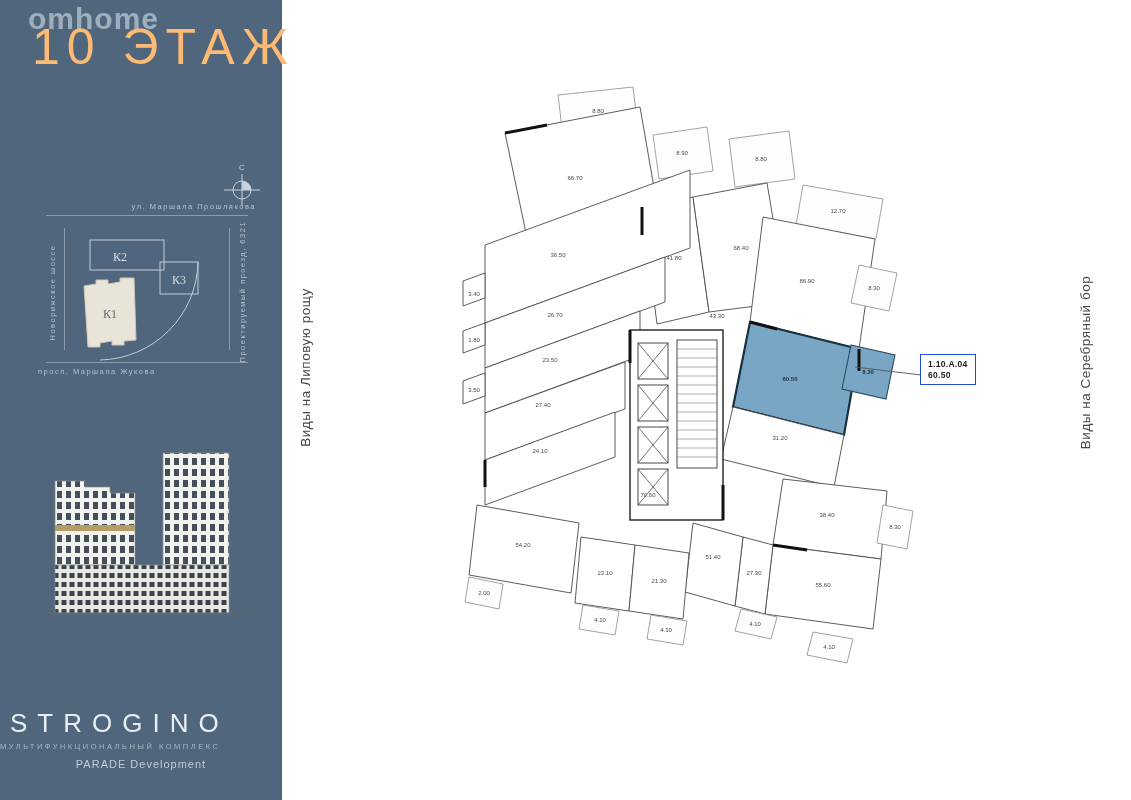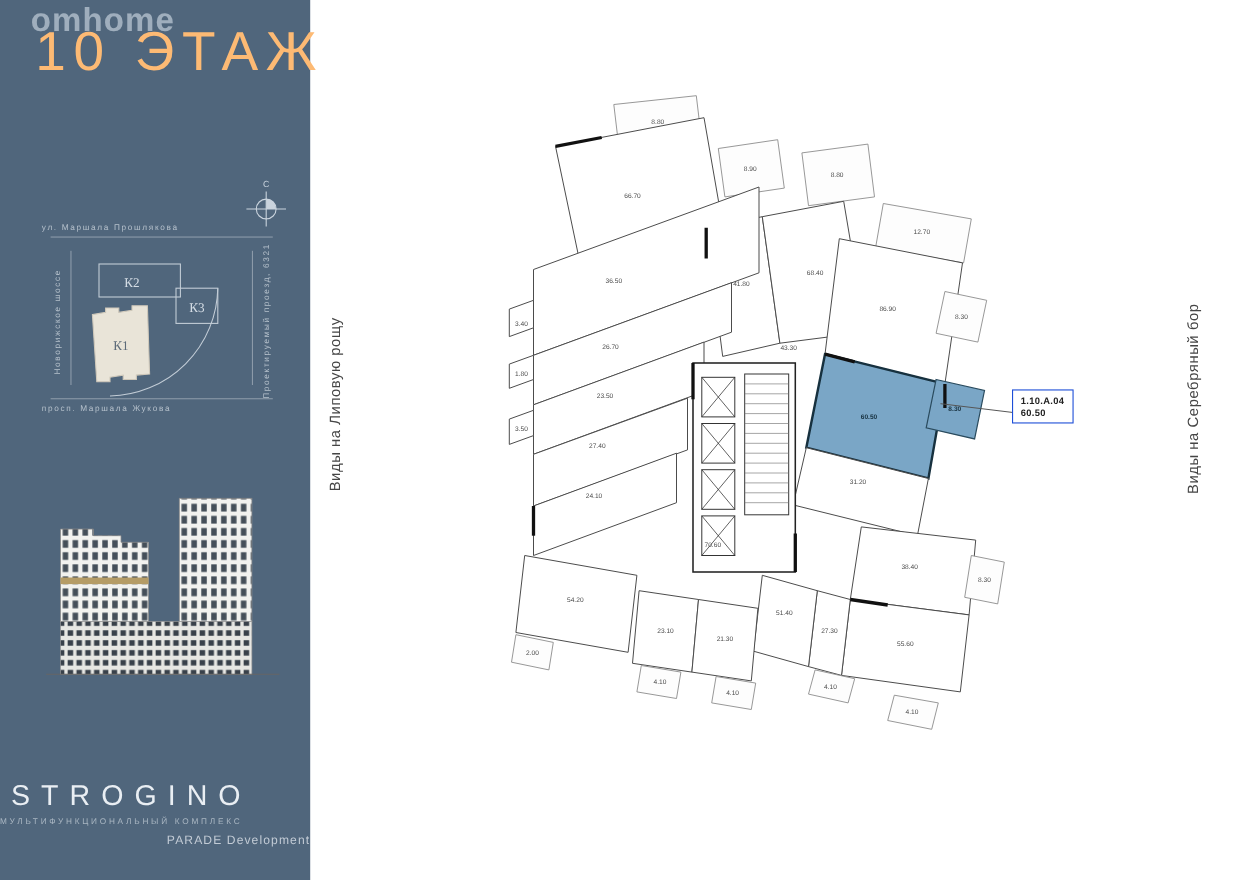--- a/index.html
+++ b/index.html
@@ -15,21 +15,21 @@
                  color:#fdba74; letter-spacing:7px; white-space:nowrap; }
 
   
   .compass { position:absolute; left:222px; top:162px; width:40px; height:48px; }
   .compass text { font-size:8px; fill:#c9d3dd; }
   .compass circle, .compass line { stroke:#c9d3dd; stroke-width:1; fill:none; }
 
   
   .siteplan { position:absolute; left:38px; top:200px; width:218px; height:178px; }
   .street { position:absolute; font-size:7.5px; color:#b5c0cb; letter-spacing:1.5px; white-space:nowrap; }
-  .street.top { top:2px; left:0; width:218px; text-align:left; }
+  .street.top { top:2px; left:0; width:218px; text-align:right; }
   .street.bottom { bottom:2px; left:0; width:218px; text-align:left; }
   .street.left { left:-56px; top:88px; width:140px; text-align:center; transform:rotate(-90deg); }
   .street.right { left:134px; top:88px; width:140px; text-align:center; transform:rotate(-90deg); }
   .road-line { position:absolute; background:#8c9aa9; }
   .rl-top { left:8px; right:8px; top:15px; height:1px; }
   .rl-bottom { left:8px; right:8px; bottom:15px; height:1px; }
   .rl-left { top:28px; bottom:28px; left:26px; width:1px; }
   .rl-right { top:28px; bottom:28px; right:26px; width:1px; }
   .siteplan svg { position:absolute; left:0; top:0; }
   .bld { fill:none; stroke:#c2ccd6; stroke-width:1; }
@@ -37,21 +37,21 @@
   .bld-label.k1 { fill:#5d6b79; }
 
   
   .elevation { position:absolute; left:28px; top:445px; width:240px; height:220px; }
 
   
   .footer-project { position:absolute; left:0; top:708px; width:282px; text-align:left;
                     font-size:26px; font-weight:300; letter-spacing:10px; color:#e9eef3; text-indent:10px; }
   .footer-sub { position:absolute; left:0; top:742px; width:238px; text-align:left;
                 font-size:7.5px; letter-spacing:2.5px; color:#a9b6c2; }
-  .footer-dev { position:absolute; left:0; top:758px; width:282px; text-align:right;
+  .footer-dev { position:absolute; left:0; top:758px; width:282px; text-align:center;
                 font-size:11px; letter-spacing:1px; color:#c2cbd5; }
 
   
   .view-label { position:absolute; font-size:13.5px; color:#454545; letter-spacing:0.5px; white-space:nowrap; }
   .vl-top { left:455px; top:33px; width:470px; text-align:center; }
   .vl-bottom { left:415px; top:700px; width:470px; text-align:center; }
   .vl-left { left:205px; top:360px; width:200px; text-align:center; transform:rotate(-90deg); }
   .vl-right { left:985px; top:355px; width:200px; text-align:center; transform:rotate(-90deg); }
 
   .plan-wrap { position:absolute; left:455px; top:85px; width:470px; height:612px; }

